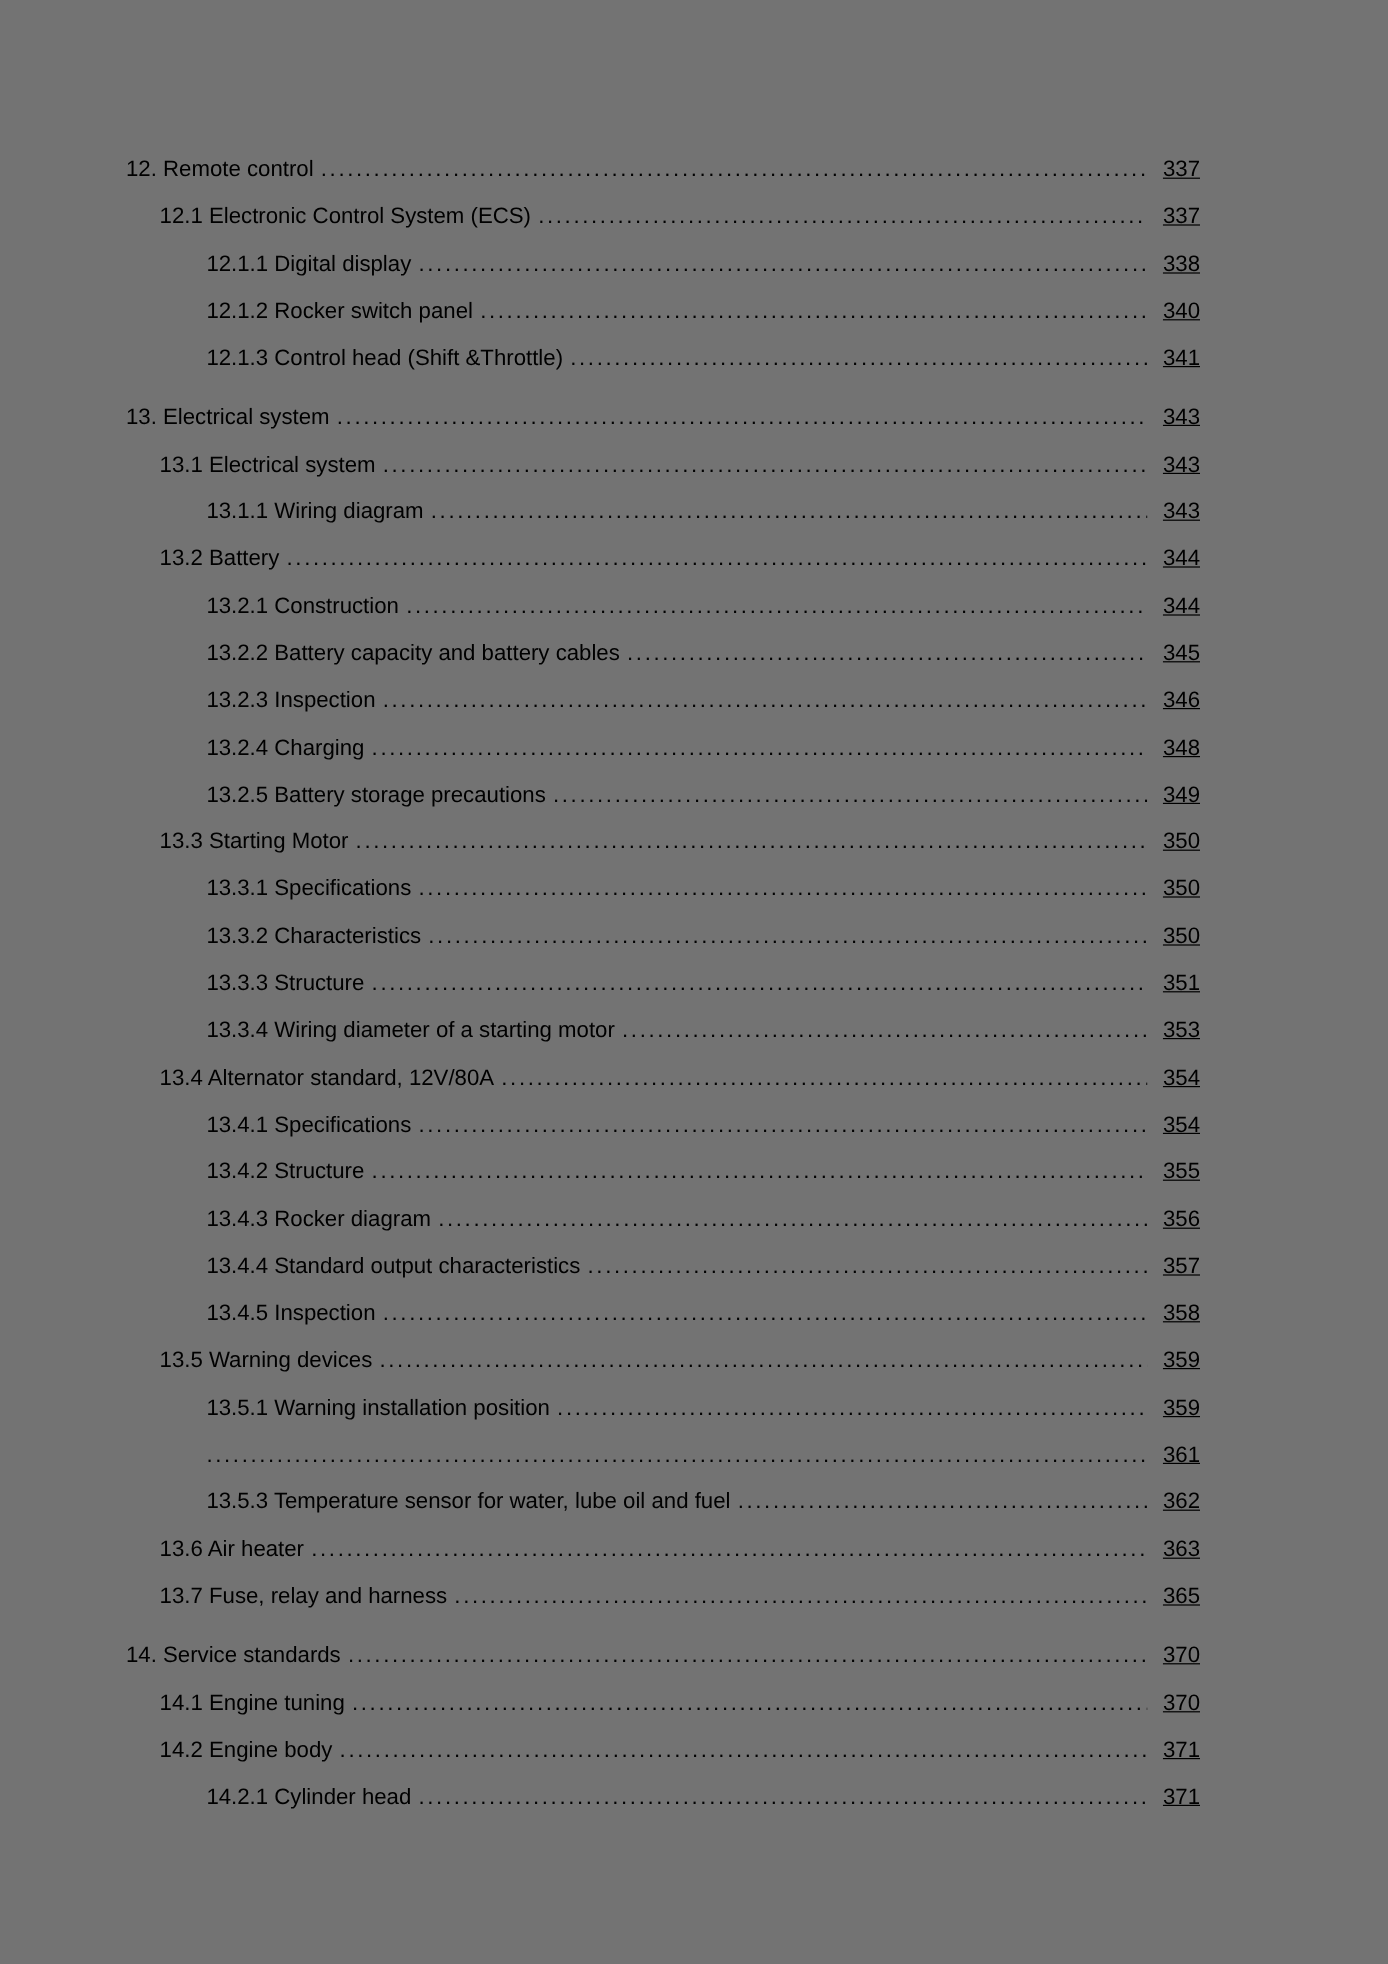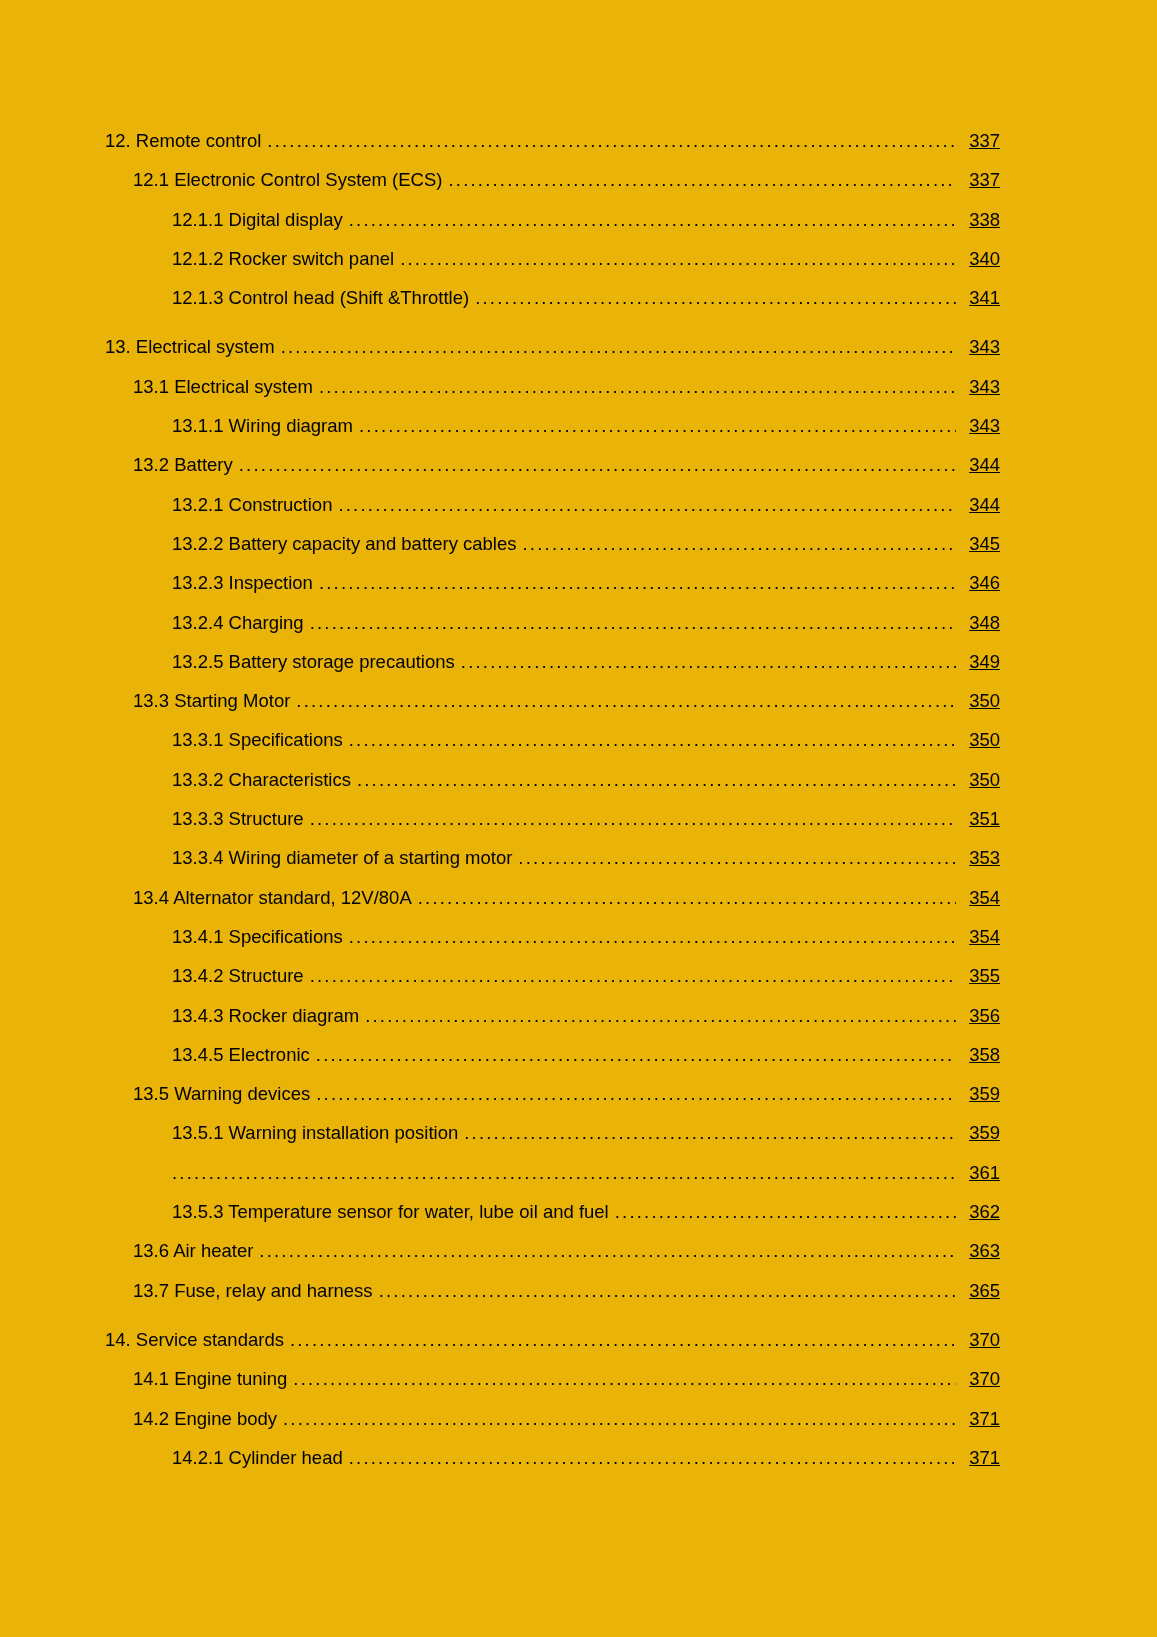--- a/index.html
+++ b/index.html
@@ -5,21 +5,21 @@
   html, body {
     margin: 0;
     padding: 0;
     background: #ffffff;
   }
   .page {
     position: relative;
     width: 1157px;
     height: 1637px;
     box-sizing: border-box;
-    background: #eab308;
+    background: #737373;
     padding: 121px 157px 0 105px;
     font-family: "Liberation Sans", sans-serif;
     color: #000000;
     overflow: hidden;
   }
   .toc-list {
     width: 100%;
   }
   .toc-row {
     display: flex;
@@ -169,21 +169,26 @@
     <span class="toc-label">13.4.2 Structure</span>
     <span class="toc-dots"></span>
     <span class="toc-page-num">355</span>
   </div>
       <div class="toc-row level-3">
     <span class="toc-label">13.4.3 Rocker diagram</span>
     <span class="toc-dots"></span>
     <span class="toc-page-num">356</span>
   </div>
       <div class="toc-row level-3">
-    <span class="toc-label">13.4.5 Electronic</span>
+    <span class="toc-label">13.4.4 Standard output characteristics</span>
+    <span class="toc-dots"></span>
+    <span class="toc-page-num">357</span>
+  </div>
+      <div class="toc-row level-3">
+    <span class="toc-label">13.4.5 Inspection</span>
     <span class="toc-dots"></span>
     <span class="toc-page-num">358</span>
   </div>
       <div class="toc-row level-2">
     <span class="toc-label">13.5 Warning devices</span>
     <span class="toc-dots"></span>
     <span class="toc-page-num">359</span>
   </div>
       <div class="toc-row level-3">
     <span class="toc-label">13.5.1 Warning installation position</span>

